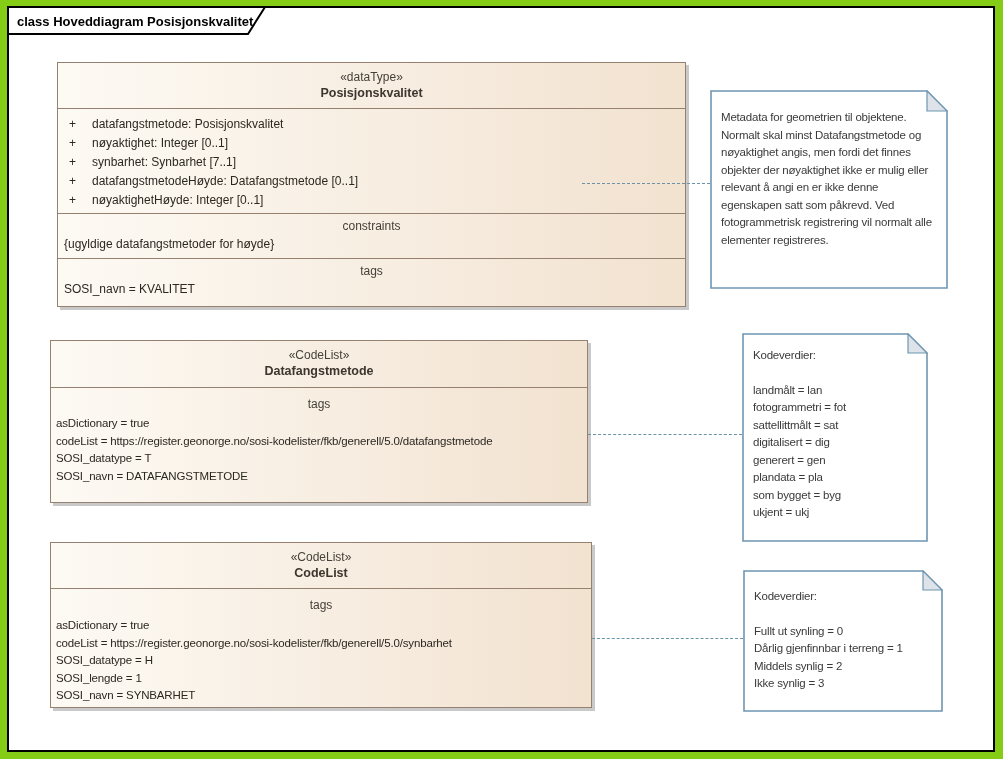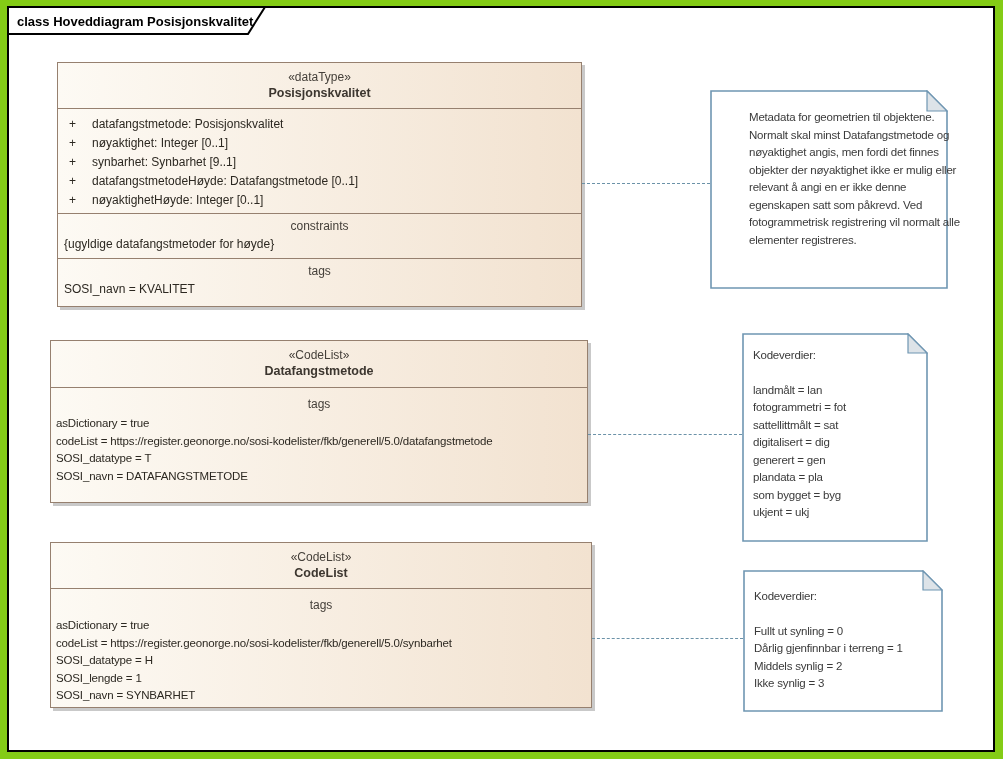--- a/index.html
+++ b/index.html
@@ -41,37 +41,37 @@
 <body>
 
 <div class="stage">
 
   <div class="frame"></div>
   <svg class="frame-tab" width="264" height="31">
     <polygon points="1,1 258,1 241,28 1,28" fill="#ffffff" stroke="#000000" stroke-width="2"></polygon>
     <text x="10" y="20">class Hoveddiagram Posisjonskvalitet</text>
   </svg>
 
-  <div class="uml-class" style="left:57px; top:62px; width:525px; height:245px;">
+  <div class="uml-class" style="left:57px; top:62px; width:629px; height:245px;">
     <div class="cls-header" style="height:46px;">
       <span class="stereotype">«dataType»</span>
       <span class="cls-name">Posisjonskvalitet</span>
     </div>
     <div class="cls-attrs" style="height:104px;">
       <div class="attr-row">
           <span class="attr-vis">+</span>
           <span>datafangstmetode: Posisjonskvalitet</span>
         </div>
       <div class="attr-row">
           <span class="attr-vis">+</span>
           <span>nøyaktighet: Integer [0..1]</span>
         </div>
       <div class="attr-row">
           <span class="attr-vis">+</span>
-          <span>synbarhet: Synbarhet [9..1]</span>
+          <span>synbarhet: Synbarhet [7..1]</span>
         </div>
       <div class="attr-row">
           <span class="attr-vis">+</span>
           <span>datafangstmetodeHøyde: Datafangstmetode [0..1]</span>
         </div>
       <div class="attr-row">
           <span class="attr-vis">+</span>
           <span>nøyaktighetHøyde: Integer [0..1]</span>
         </div>
     </div>
@@ -116,21 +116,21 @@
 
   <div class="connector" style="left:582px; top:183px; width:128px;"></div>
   <div class="connector" style="left:588px; top:434px; width:154px;"></div>
   <div class="connector" style="left:592px; top:638px; width:151px;"></div>
 
   <div class="note" style="left:710px; top:90px; width:238px; height:200px;">
     <svg width="238" height="200">
       <polygon class="note-body" points="1,1 217,1 237,21 237,198 1,198"></polygon>
       <polygon class="note-fold" points="217,1 217,21 237,21"></polygon>
     </svg>
-    <div class="note-text" style="padding-top:19px;margin-left:28px;">
+    <div class="note-text" style="padding-top:19px;">
       <div class="note-para">Metadata for geometrien til objektene. Normalt skal minst Datafangstmetode og nøyaktighet angis, men fordi det finnes objekter der nøyaktighet ikke er mulig eller relevant å angi en er ikke denne egenskapen satt som påkrevd. Ved fotogrammetrisk registrering vil normalt alle elementer registreres.</div>
     </div>
   </div>
 
   <div class="note" style="left:742px; top:333px; width:186px; height:210px;">
     <svg width="186" height="210">
       <polygon class="note-body" points="1,1 166,1 185,20 185,208 1,208"></polygon>
       <polygon class="note-fold" points="166,1 166,20 185,20"></polygon>
     </svg>
     <div class="note-text">

